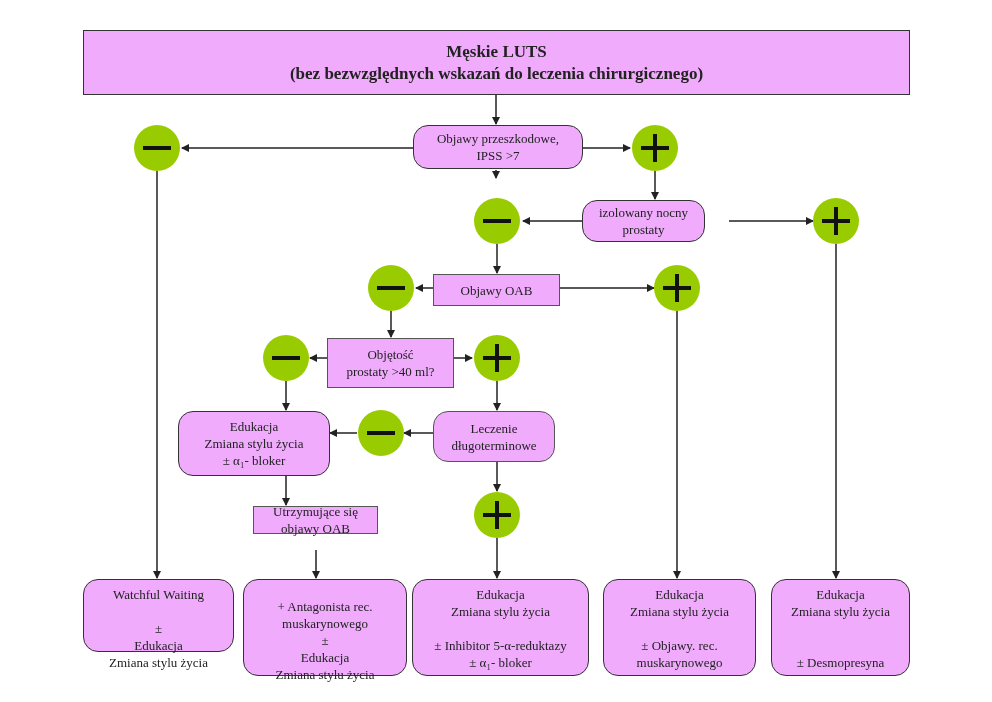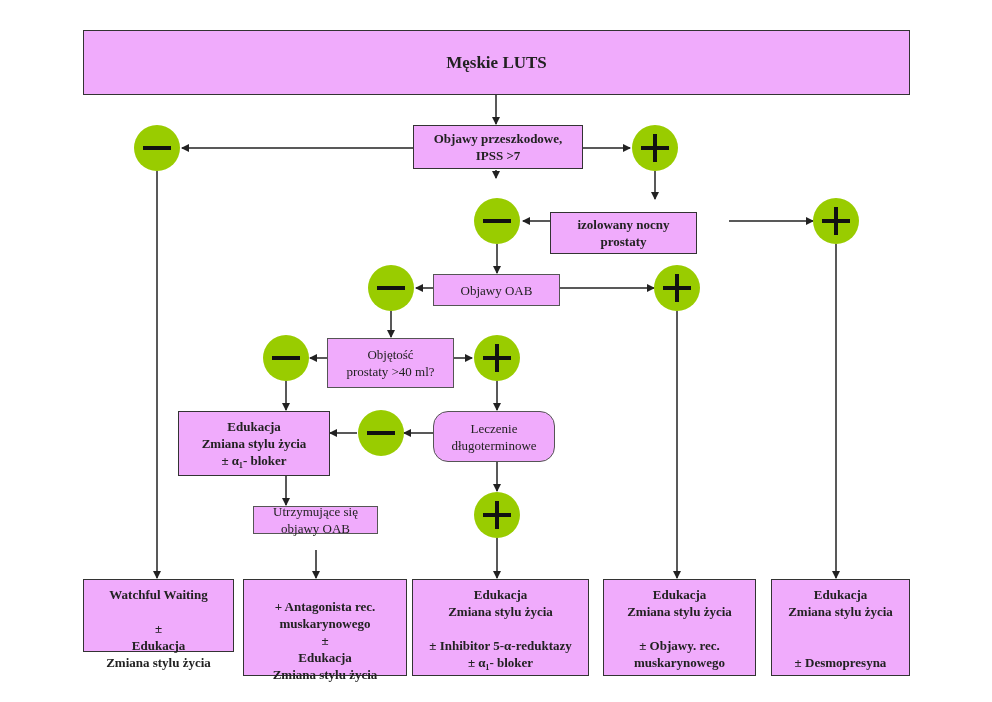--- a/index.html
+++ b/index.html
@@ -1,19 +1,19 @@
 <!DOCTYPE html>
 <html><head>
 <meta charset="utf-8">
 <style>
   html, body { margin:0; padding:0; background:#ffffff; }
   body { width:992px; height:702px; position:relative; overflow:hidden; font-family:"Liberation Serif", serif; color:#222; }
   #wires { position:absolute; left:0; top:0; }
   .box { position:absolute; box-sizing:border-box; border:1.5px solid #333; background:#f0abfc; display:flex; flex-direction:column; align-items:center; justify-content:center; text-align:center; font-size:13px; line-height:17px; }
-  .box.bold { font-weight:bold; }
+  .box.bold { font-weight:normal;border-radius:15px; }
   .box.thin { border-color:#555; border-width:1px; }
   .box span { display:block; }
   .node { position:absolute; width:46px; height:46px; border-radius:50%; background:#99cc00; }
   .node .h { position:absolute; left:9px; top:21px; width:28px; height:4px; background:#111; }
   .node .v { position:absolute; left:21px; top:9px; width:4px; height:28px; background:#111; }
   .title-box { font-size:17px; line-height:22px; font-weight:bold; }
 </style>
 </head>
 <body>
 
@@ -70,28 +70,29 @@
     <line x1="497" y1="538" x2="497" y2="578" marker-end="url(#ah)"></line>
 
     <line x1="286" y1="476" x2="286" y2="505" marker-end="url(#ah)"></line>
 
     <line x1="316" y1="550" x2="316" y2="578" marker-end="url(#ah)"></line>
   </g>
 </svg>
 
 <div class="box title-box" style="left:83px;top:30px;width:827px;height:65px;">
   <span>Męskie LUTS</span>
+  <span>(bez bezwzględnych wskazań do leczenia chirurgicznego)</span>
 </div>
 
 <div class="box bold" style="left:413px;top:125px;width:170px;height:44px;">
   <span>Objawy przeszkodowe,</span>
   <span>IPSS &gt;7</span>
 </div>
 
-<div class="box bold" style="left:550px;top:200px;width:147px;height:42px;margin-top:12px;">
+<div class="box bold" style="left:582px;top:200px;width:123px;height:42px;">
   <span>izolowany nocny</span>
   <span>prostaty</span>
 </div>
 
 <div class="box thin" style="left:433px;top:274px;width:127px;height:32px;">
   <span>Objawy OAB</span>
 </div>
 
 <div class="box thin" style="left:327px;top:338px;width:127px;height:50px;overflow:hidden;">
   <span>Objętość</span>

